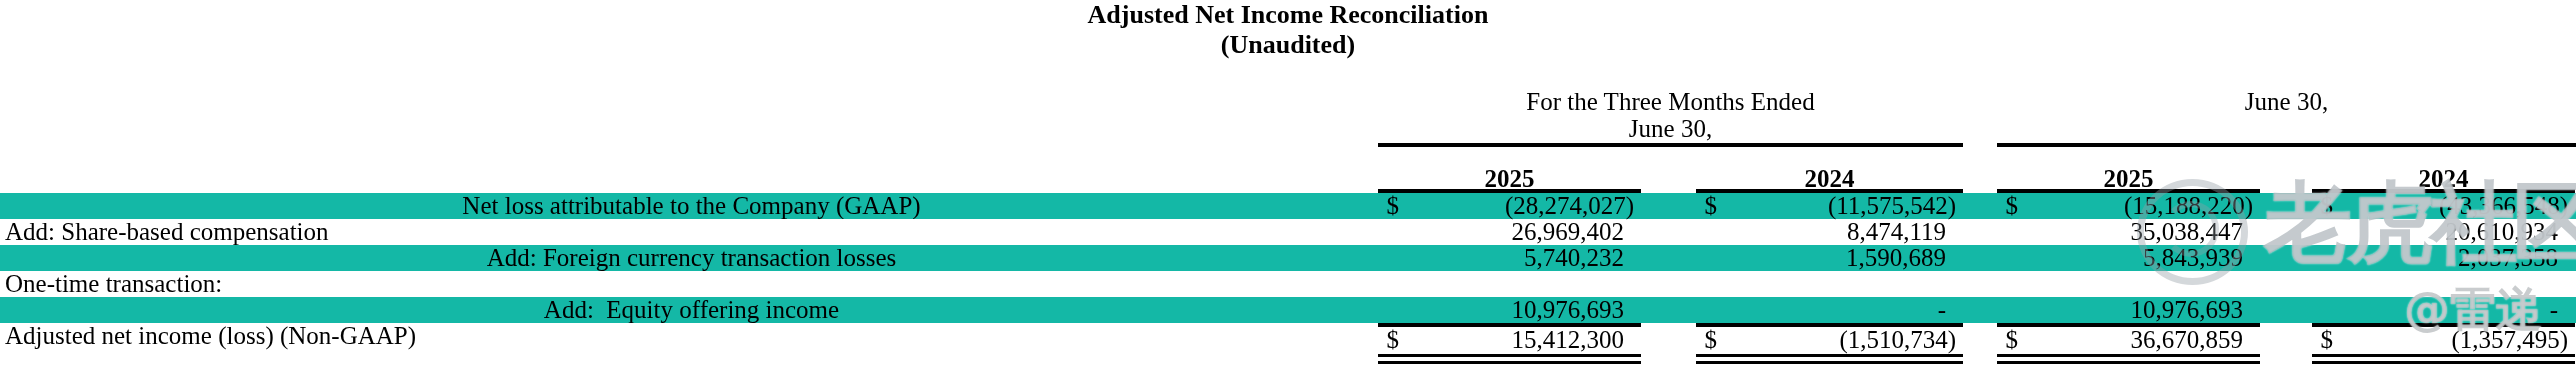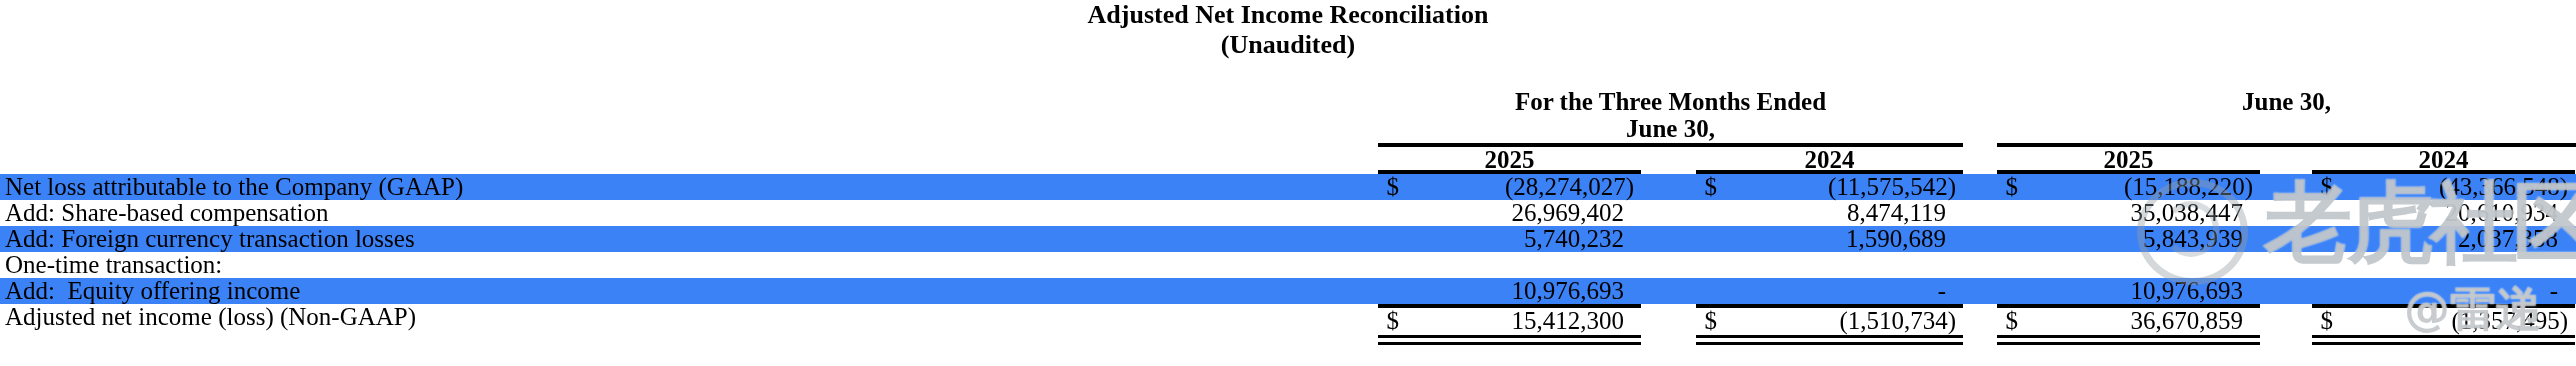--- a/index.html
+++ b/index.html
@@ -25,36 +25,36 @@
     margin-top:29px;
   }
   .g-row {
     display:grid;
     grid-template-columns:1378px 263px 55px 267px 34px 263px 52px 263px;
   }
 
   
   .group {
     text-align:center;
-    font-weight:bold; font-size:25px; line-height:27px;
+    font-weight:normal; font-size:25px; line-height:27px;
     border-bottom:4.2px solid #000;
     padding-bottom:0.8px;
   }
 
   
-  .years-row { margin-top:3px; }
+  .years-row { margin-top:22px; }
   .year {
     text-align:center;
     font-weight:bold; font-size:25px; line-height:20px;
     border-bottom:4.2px solid #000;
   }
 
   
   .row { height:26px; font-size:25px; line-height:26px; }
-  .row.striped { background:#3b82f6; }
+  .row.striped { background:#14b8a6;text-align:center; }
   .row-label { padding-left:5px; white-space:pre; overflow:hidden; }
   .val { display:flex; align-items:baseline; }
   .dollar { padding-left:8.4px; }
   .amt { margin-left:auto; padding-right:6.8px; }
   .amt.no-paren { padding-right:17px; }
 
   
   .row.total { height:30px; line-height:26px; }
   .row.total .val { border-top:4.2px solid #000; }
 

